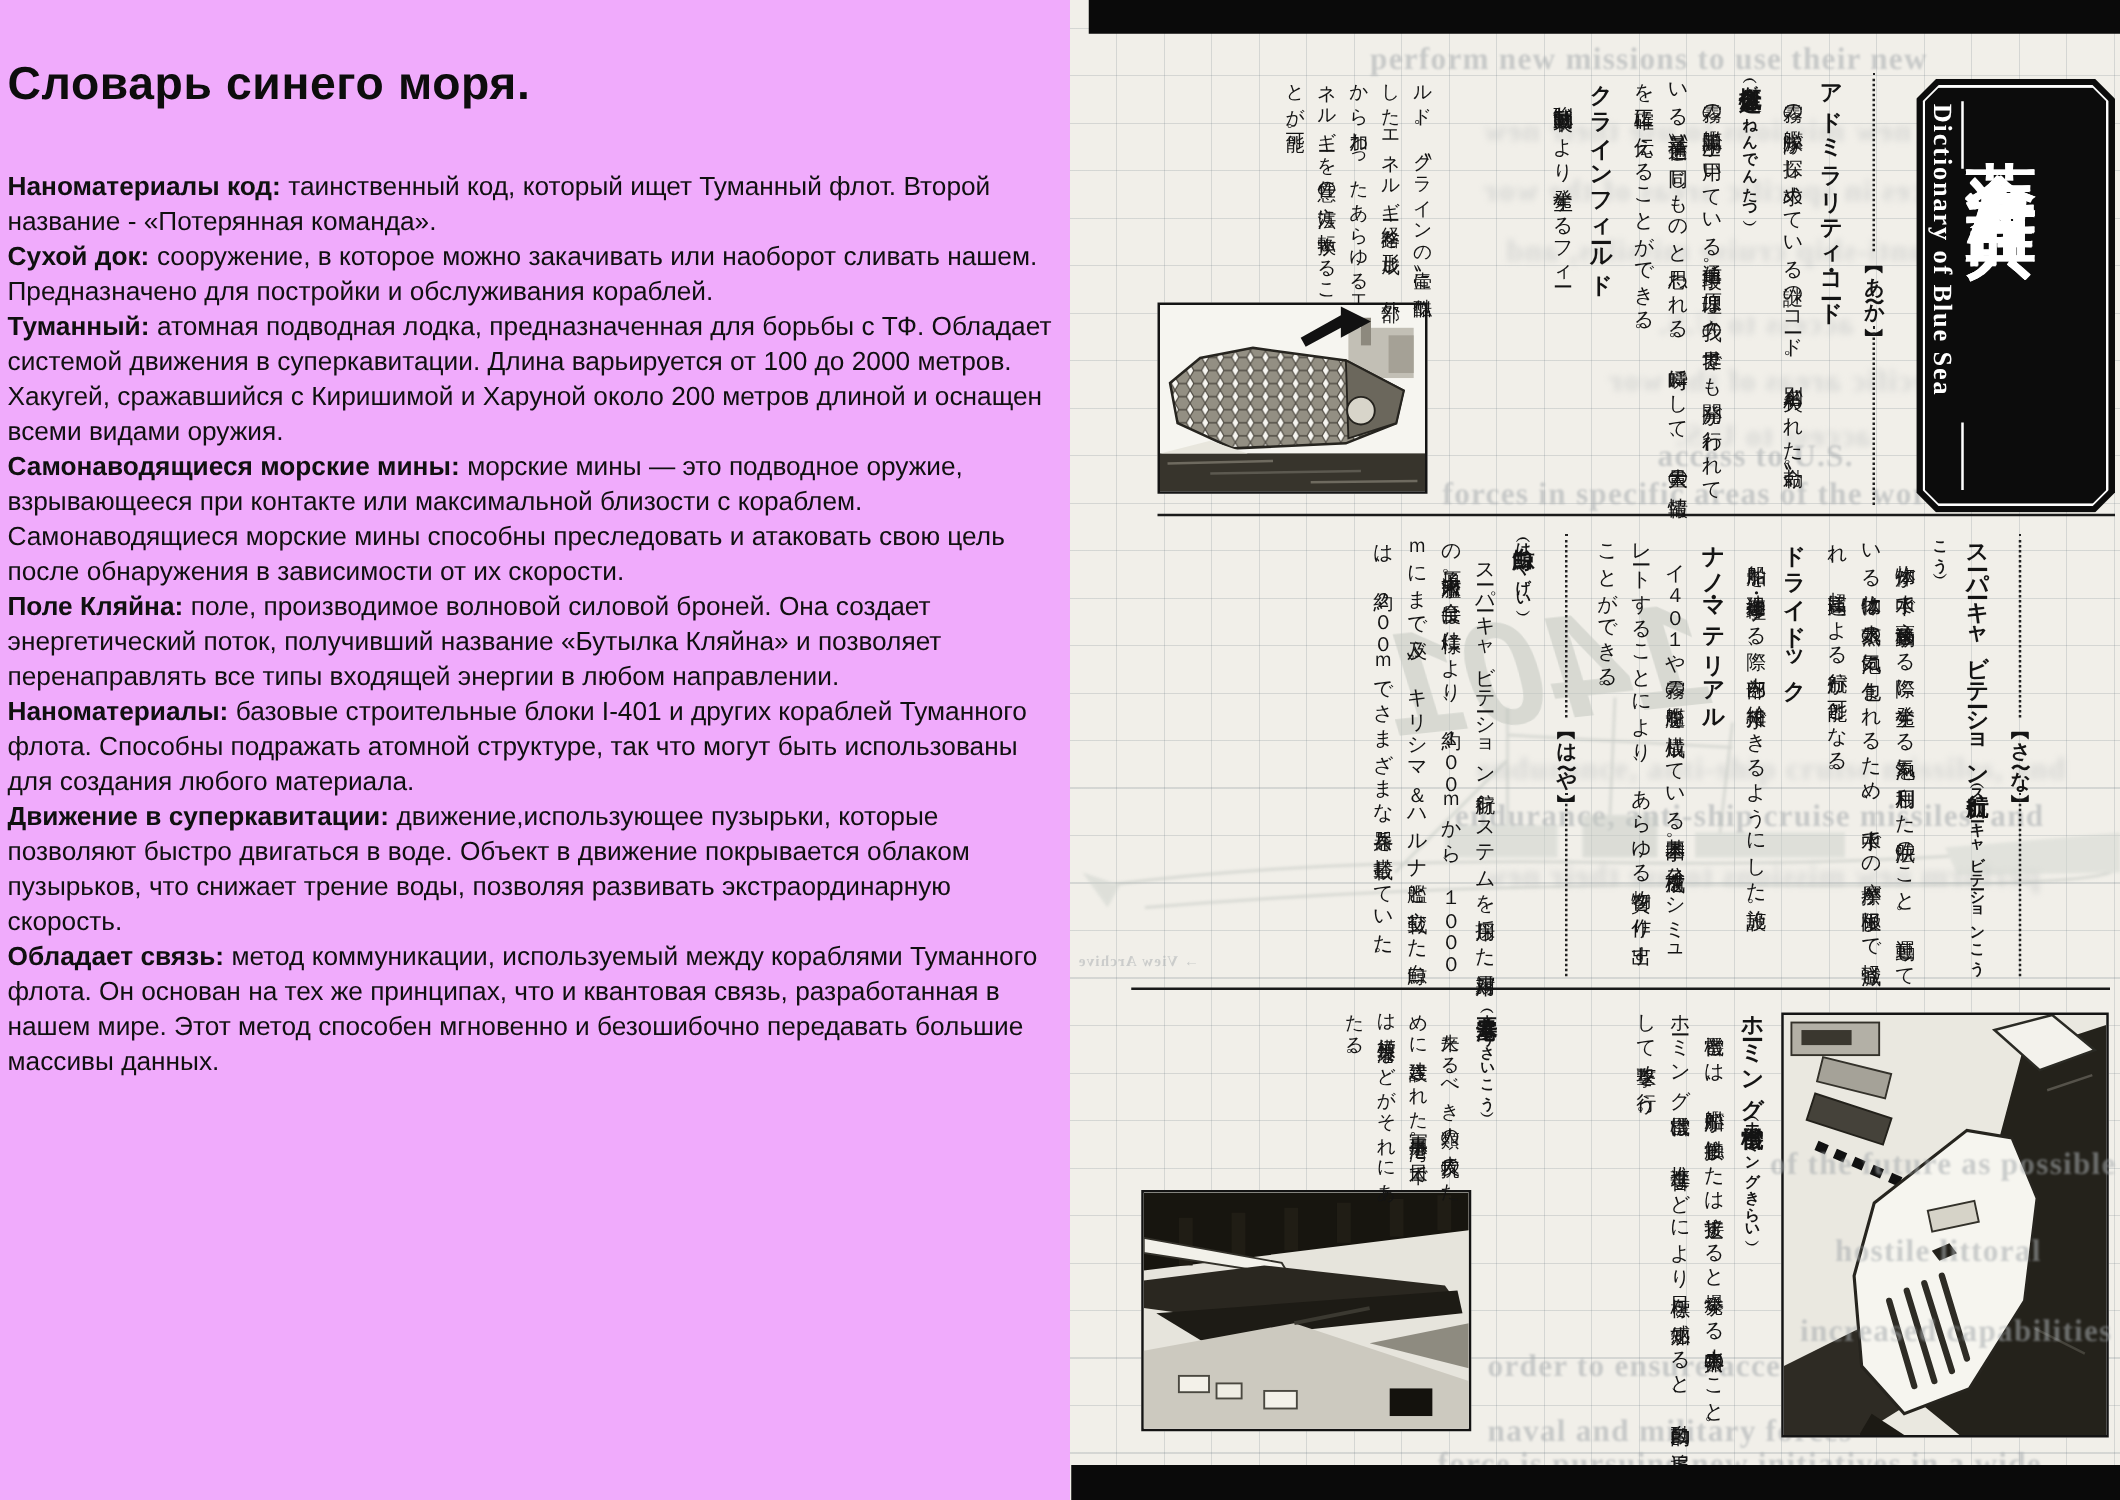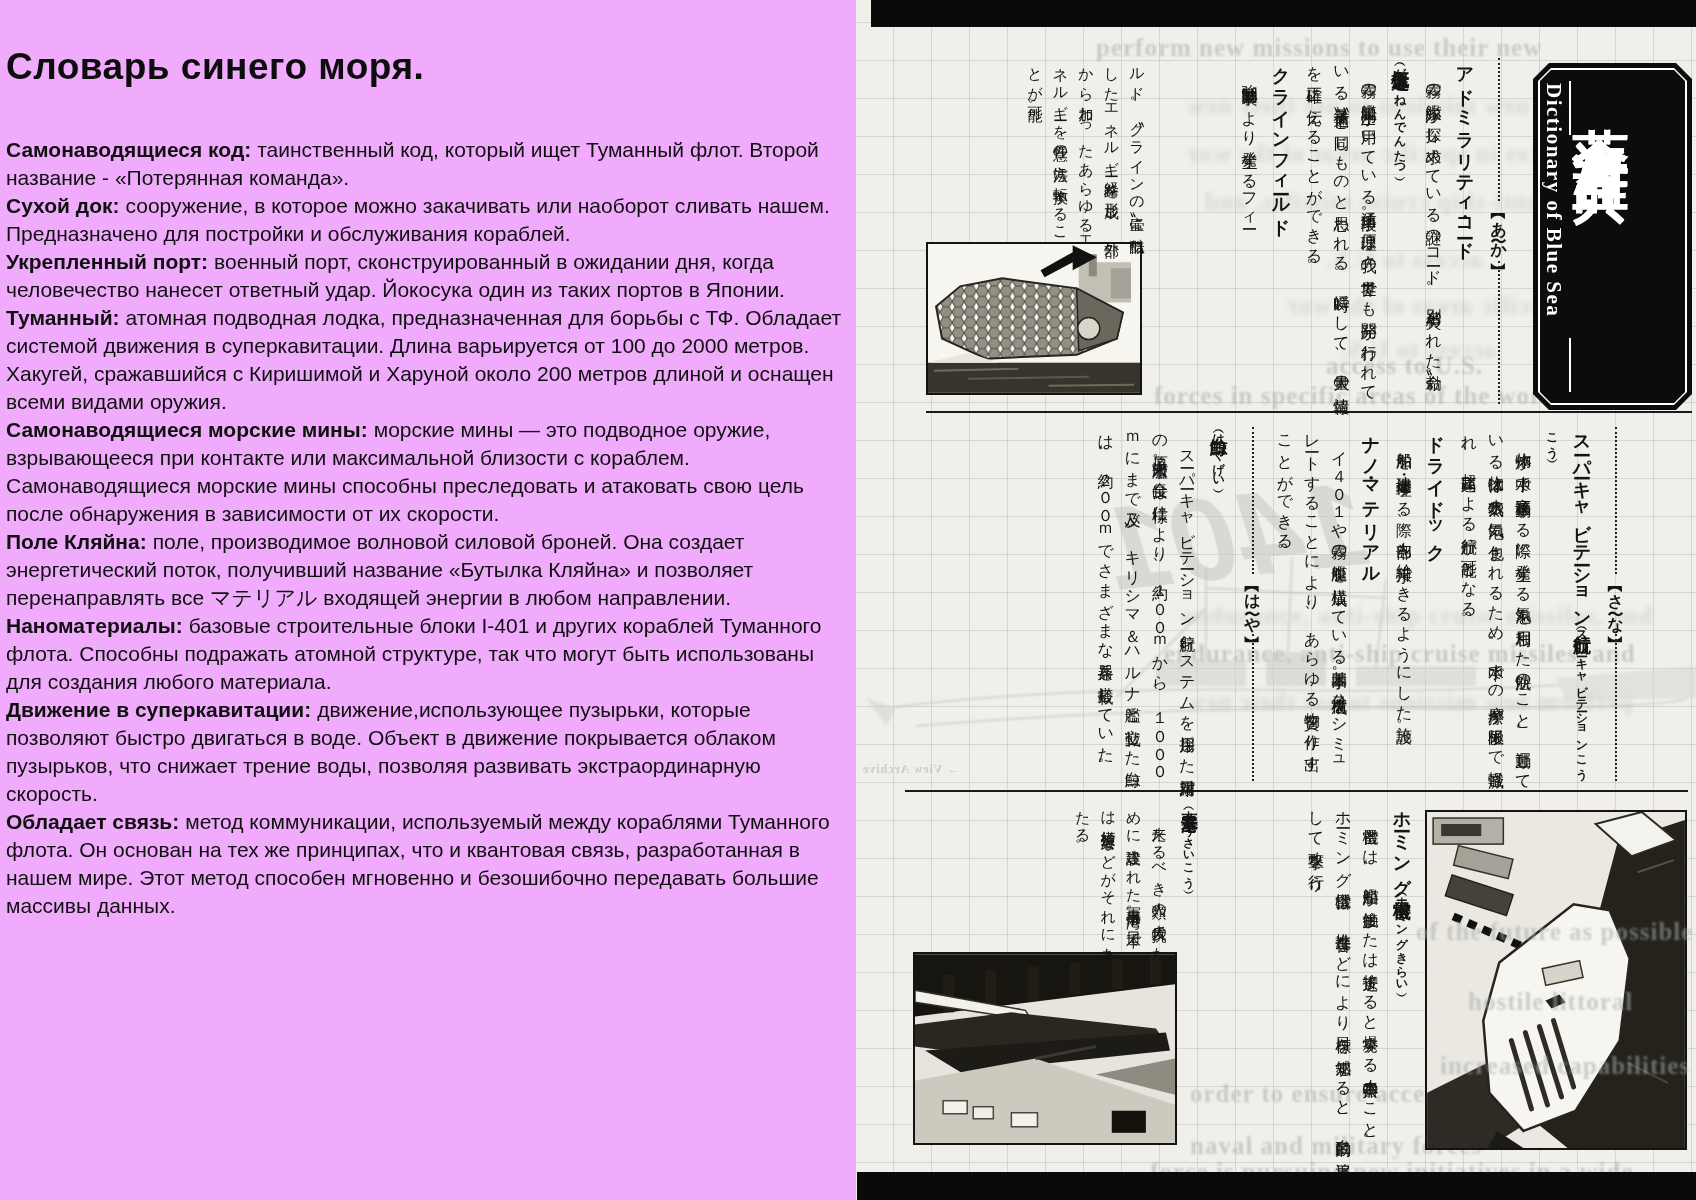--- a/index.html
+++ b/index.html
@@ -104,26 +104,25 @@
   .p3{left:57px;top:952px;width:264px;height:193px;}
 </style>
 </head>
 <body>
 
 <div class="stage">
 
   <section class="left-page">
     <h1 class="ru-title">Словарь синего моря.</h1>
     <div class="defs">
-      <p class="def"><b class="t">Самонаводящиеся код:</b><span class="d">таинственный код, который ищет Туманный флот. Второй название - «Потерянная команда».</span></p>
+      <p class="def"><b class="t">Наноматериалы код:</b><span class="d">таинственный код, который ищет Туманный флот. Второй название - «Потерянная команда».</span></p>
       <p class="def"><b class="t">Сухой док:</b><span class="d">сооружение, в которое можно закачивать или наоборот сливать нашем. Предназначено для постройки и обслуживания кораблей.</span></p>
-      <p class="def"><b class="t">Укрепленный порт:</b><span class="d">военный порт, сконструированный в ожидании дня, когда человечество нанесет ответный удар. Йокосука один из таких портов в Японии.</span></p>
       <p class="def"><b class="t">Туманный:</b><span class="d">атомная подводная лодка, предназначенная для борьбы с ТФ. Обладает системой движения в суперкавитации. Длина варьируется от 100 до 2000 метров. Хакугей, сражавшийся с Киришимой и Харуной около 200 метров длиной и оснащен всеми видами оружия.</span></p>
       <p class="def"><b class="t">Самонаводящиеся морские мины:</b><span class="d">морские мины — это подводное оружие, взрывающееся при контакте или максимальной близости с кораблем. Самонаводящиеся морские мины способны преследовать и атаковать свою цель после обнаружения в зависимости от их скорости.</span></p>
-      <p class="def"><b class="t">Поле Кляйна:</b><span class="d">поле, производимое волновой силовой броней. Она создает энергетический поток, получивший название «Бутылка Кляйна» и позволяет перенаправлять все マテリアル входящей энергии в любом направлении.</span></p>
+      <p class="def"><b class="t">Поле Кляйна:</b><span class="d">поле, производимое волновой силовой броней. Она создает энергетический поток, получивший название «Бутылка Кляйна» и позволяет перенаправлять все типы входящей энергии в любом направлении.</span></p>
       <p class="def"><b class="t">Наноматериалы:</b><span class="d">базовые строительные блоки I-401 и других кораблей Туманного флота. Способны подражать атомной структуре, так что могут быть использованы для создания любого материала.</span></p>
       <p class="def"><b class="t">Движение в суперкавитации:</b><span class="d">движение,использующее пузырьки, которые позволяют быстро двигаться в воде. Объект в движение покрывается облаком пузырьков, что снижает трение воды, позволяя развивать экстраординарную скорость.</span></p>
       <p class="def"><b class="t">Обладает связь:</b><span class="d">метод коммуникации, используемый между кораблями Туманного флота. Он основан на тех же принципах, что и квантовая связь, разработанная в нашем мире. Этот метод способен мгновенно и безошибочно передавать большие массивы данных.</span></p>
     </div>
   </section>
 
   <section class="scan">
     <div class="grid-overlay"></div>
 
     <div class="bleed b0">perform new missions to use their new</div>

